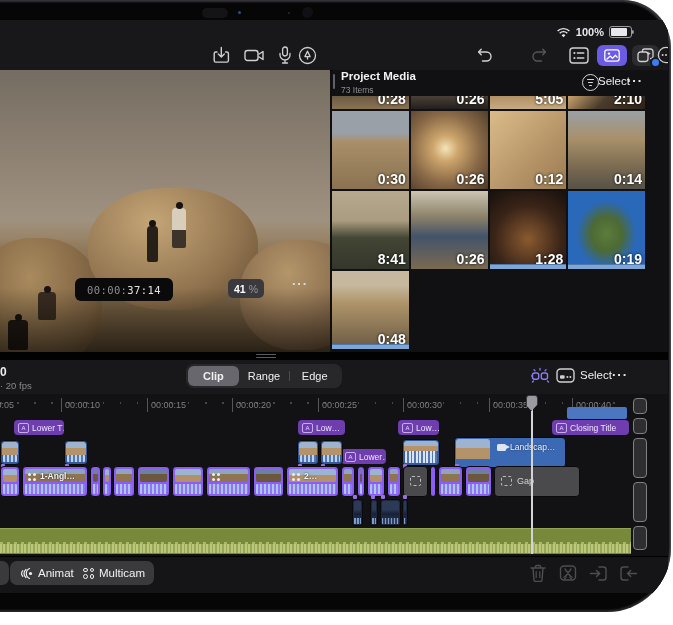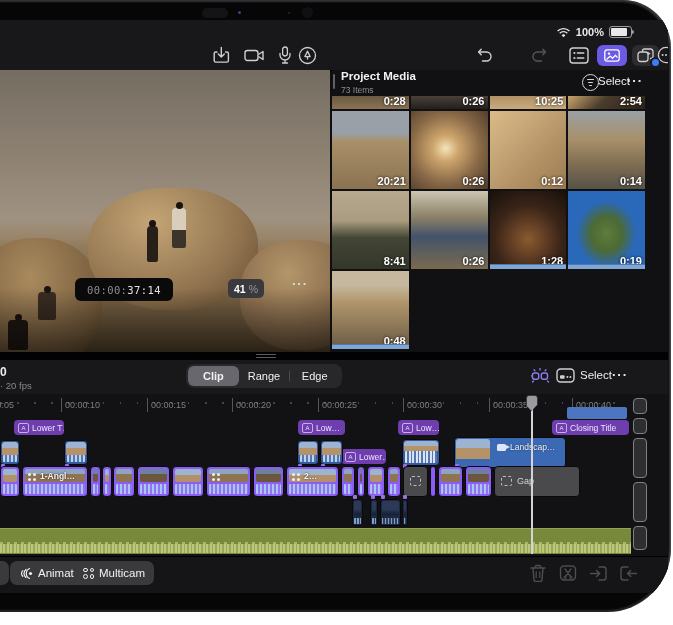--- a/index.html
+++ b/index.html
@@ -40,21 +40,21 @@
   .mhead{position:absolute;left:0;top:0;width:100%;height:26px;}
   .pscroll{position:absolute;left:1px;top:4px;width:2px;height:15px;background:#606066;border-radius:1px;}
   .mtitle{position:absolute;left:9px;top:0;font-size:11.5px;font-weight:bold;color:#f2f2f4;}
   .mcount{position:absolute;left:9px;top:15px;font-size:8.5px;color:#8e8e93;}
   .filter{position:absolute;left:250px;top:4px;width:15px;height:15px;border:1.4px solid #d6d6da;border-radius:50%;display:flex;flex-direction:column;align-items:center;justify-content:center;gap:1.5px;}
   .filter i{display:block;height:1.3px;background:#d6d6da;border-radius:1px;}
   .msel{position:absolute;left:266px;top:5px;font-size:11.5px;color:#ededf0;}
   .mdots{position:absolute;left:295px;top:3px;color:#ededf0;font-size:13px;font-weight:bold;letter-spacing:1px;}
   .mgrid{position:absolute;left:0;top:26px;width:313px;display:grid;grid-template-columns:repeat(4,1fr);grid-template-rows:13px 78px 78px 78px;gap:2px;}
   .mcell{position:relative;overflow:hidden;background:#3a3a3c;}
-  .dur{position:absolute;right:3px;bottom:2px;font-size:11px;font-weight:bold;color:#fff;text-shadow:0 0 3px rgba(0,0,0,.95);}
+  .dur{position:absolute;right:3px;bottom:2px;font-size:14px;font-weight:bold;color:#fff;text-shadow:0 0 3px rgba(0,0,0,.95);}
   .ustrip{position:absolute;left:0;right:0;bottom:0;height:4px;background:#7fa6d4;border-top:1px solid #4e79ad;}
   .m0{background:linear-gradient(180deg,#6b5a42,#8a7354);} .m1{background:linear-gradient(180deg,#4a4038,#241f1c);}
   .m2{background:linear-gradient(180deg,#b39066,#c6ab7f);} .m3{background:linear-gradient(135deg,#caa36d 0%,#4a3c2c 45%,#2e2218 100%);}
   .m4{background:linear-gradient(180deg,#9aa0a8 0%,#9aa0a8 28%,#a98f68 40%,#8a7252 100%);}
   .m5{background:radial-gradient(circle at 45% 48%,#f4e4ba 0%,#cda56c 22%,#8a6a48 58%,#4c3a2a 100%);}
   .m6{background:linear-gradient(180deg,#b3b8bd 0%,#b3b8bd 24%,#b89a6c 38%,#8d7454 100%);}
   .m7{background:linear-gradient(135deg,#dcbb8a,#9a7a50);}
   .m8{background:linear-gradient(180deg,#8a8f96 0%,#8a8f96 18%,#a08662 34%,#6b563c 100%);}
   .m9{background:linear-gradient(180deg,#9aa0a4 0%,#a8906a 36%,#7a6a50 72%,#565248 100%);}
   .m10{background:linear-gradient(180deg,#b6a98e 0%,#ab9c80 38%,#434634 60%,#33362a 100%);}
@@ -256,27 +256,27 @@
         <div class="mdots">···</div>
       </div>
       <div class="mgrid">
           <div class="mcell m0">
             <span class="dur">0:28</span>
           </div>
           <div class="mcell m1">
             <span class="dur">0:26</span>
           </div>
           <div class="mcell m2">
-            <span class="dur">10:25</span>
+            <span class="dur">5:05</span>
           </div>
           <div class="mcell m3">
-            <span class="dur">2:54</span>
+            <span class="dur">2:10</span>
           </div>
           <div class="mcell m4">
-            <span class="dur">20:21</span>
+            <span class="dur">0:30</span>
           </div>
           <div class="mcell m5">
             <span class="dur">0:26</span>
           </div>
           <div class="mcell m7">
             <span class="dur">0:12</span>
           </div>
           <div class="mcell m9">
             <span class="dur">0:14</span>
           </div>

